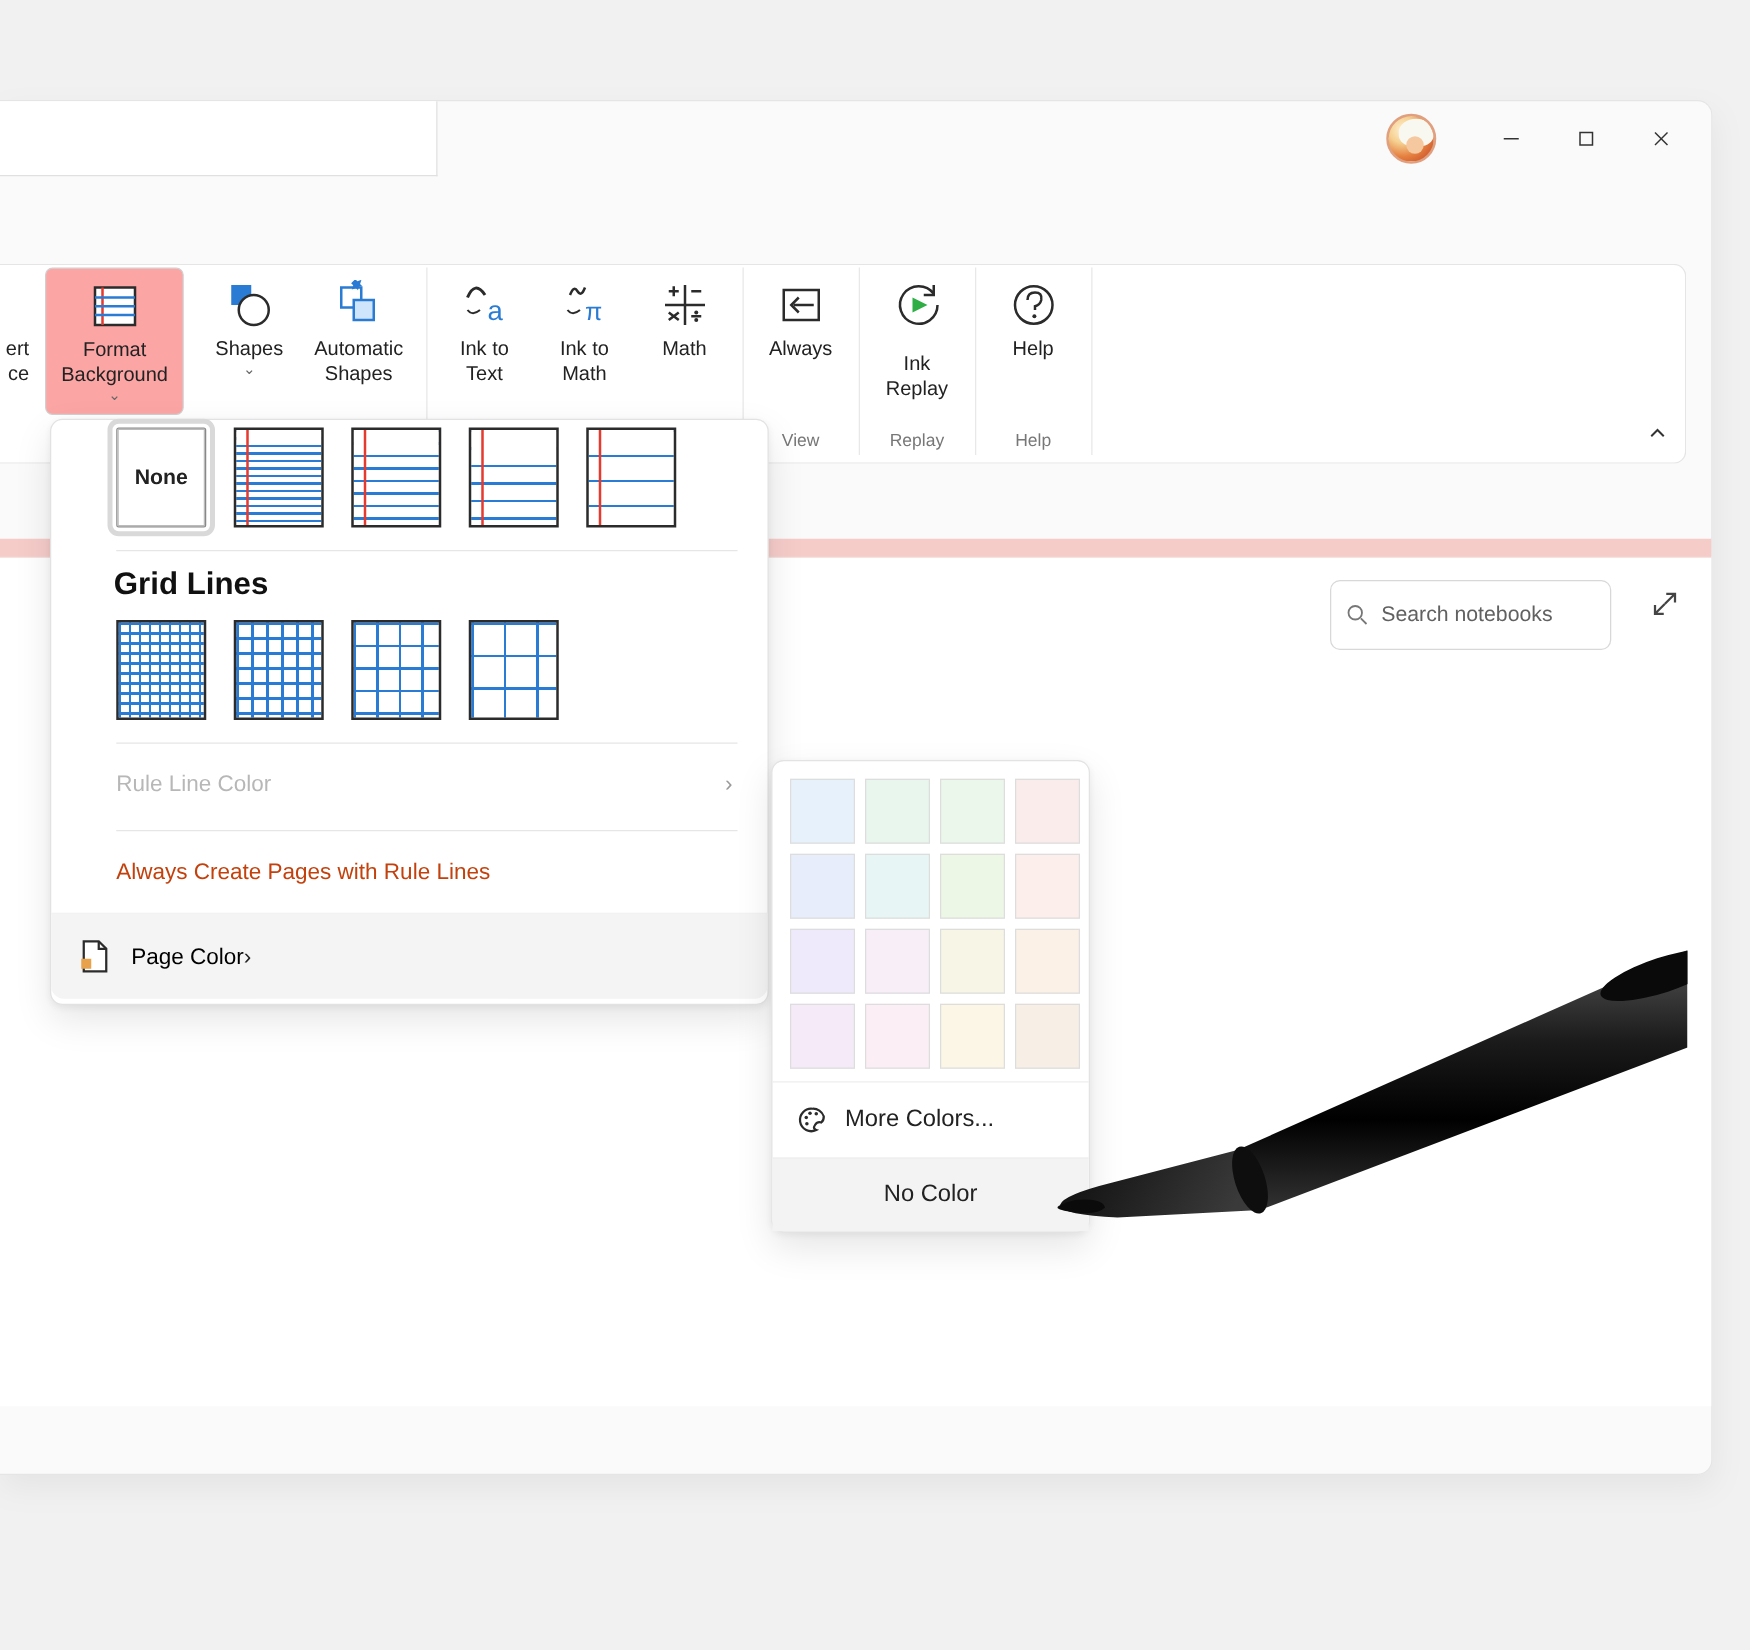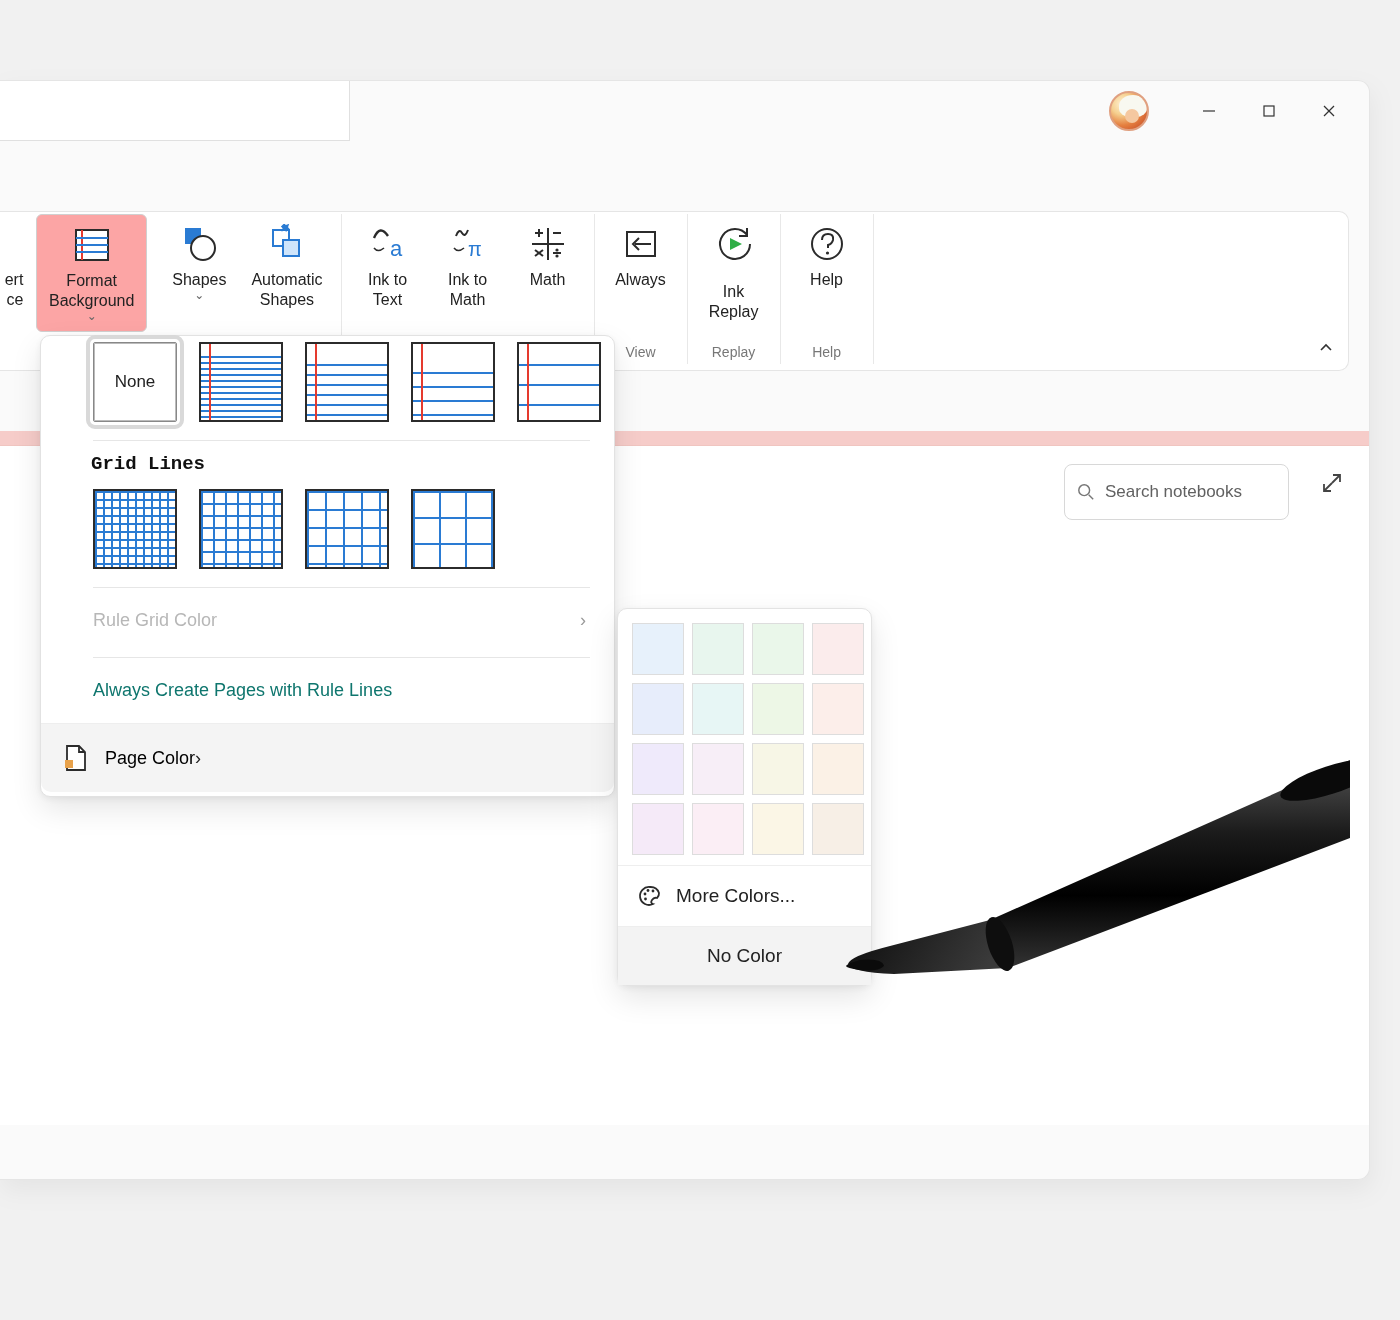--- a/index.html
+++ b/index.html
@@ -87,35 +87,35 @@
     
     .fb-panel{
       position:absolute; left:40px; top:335px; width:575px;
       background:#fff; border:1px solid #e2e2e2; border-radius:10px;
       box-shadow: 0 12px 30px rgba(0,0,0,.10), 0 2px 6px rgba(0,0,0,.06);
       padding-bottom:4px; z-index:10;
     }
     .fb-head{ display:flex; align-items:center; padding:16px 22px 10px 22px; }
     .fb-head .mini-ic{ margin-right:16px; }
     .fb-head .t{ font-size:19px; font-weight:700; color:#111; }
-    .fb-sub{ font-size:19px; font-weight:700; color:#111; padding:12px 22px 8px 50px;font-family:Liberation Mono, monospace;}
+    .fb-sub{ font-size:25px; font-weight:700; color:#111; padding:12px 22px 8px 50px;}
     .thumb-row{ display:flex; gap:22px; padding:6px 0 14px 52px;}
     .thumb{
-      width:84px; height:80px; border:2px solid #2b2b2b; background:#fff; position:relative;
+      width:72px; height:80px; border:2px solid #2b2b2b; background:#fff; position:relative;font-weight:bold;
     }
     .thumb.sel{
       border:1px solid #888; outline:4px solid #d9d9d9; outline-offset:3px; border-radius:2px;
       display:flex; align-items:center; justify-content:center; font-size:17px; color:#222;
     }
     .thumb.sel .inner{ border:1px solid #bbb; width:100%; height:100%; display:flex; align-items:center; justify-content:center;}
     .redmargin{ position:absolute; left:8px; top:0; bottom:0; width:2px; background:#e53a2e;}
     .fb-divider{ height:1px; background:#e6e6e6; margin:4px 24px 0 52px;}
     .fb-item{
       display:flex; align-items:center; justify-content:space-between;
-      padding:22px 28px 22px 52px; font-size:18px; color:#0f766e;
+      padding:22px 28px 22px 52px; font-size:18px; color:#c2410c;
     }
     .fb-item.disabled{ color:#b7b7b7; }
     .fb-item .chevr{ color:#9a9a9a; }
     .fb-footer{
       background:#f4f4f4; border-top:1px solid #eee; display:flex; align-items:center;
       padding:20px 24px 20px 22px; border-bottom-left-radius:10px; border-bottom-right-radius:10px;
       justify-content:flex-start;
     }
     .fb-footer .lead{ display:flex; align-items:center; font-size:18px;}
     .fb-footer .lead svg{ margin-right:16px;}
@@ -390,21 +390,21 @@
 
   <div class="thumb-row">
     <div class="thumb gridS"></div>
     <div class="thumb gridM"></div>
     <div class="thumb gridL"></div>
     <div class="thumb gridXL"></div>
   </div>
 
   <div class="fb-divider"></div>
   <div class="fb-item disabled">
-    <span>Rule Grid Color</span>
+    <span>Rule Line Color</span>
     <span class="chevr">›</span>
   </div>
   <div class="fb-divider"></div>
   <div class="fb-item">
     <span>Always Create Pages with Rule Lines</span>
   </div>
 
   <div class="fb-footer">
     <div class="lead">
       <svg width="26" height="28" viewBox="0 0 26 28">

